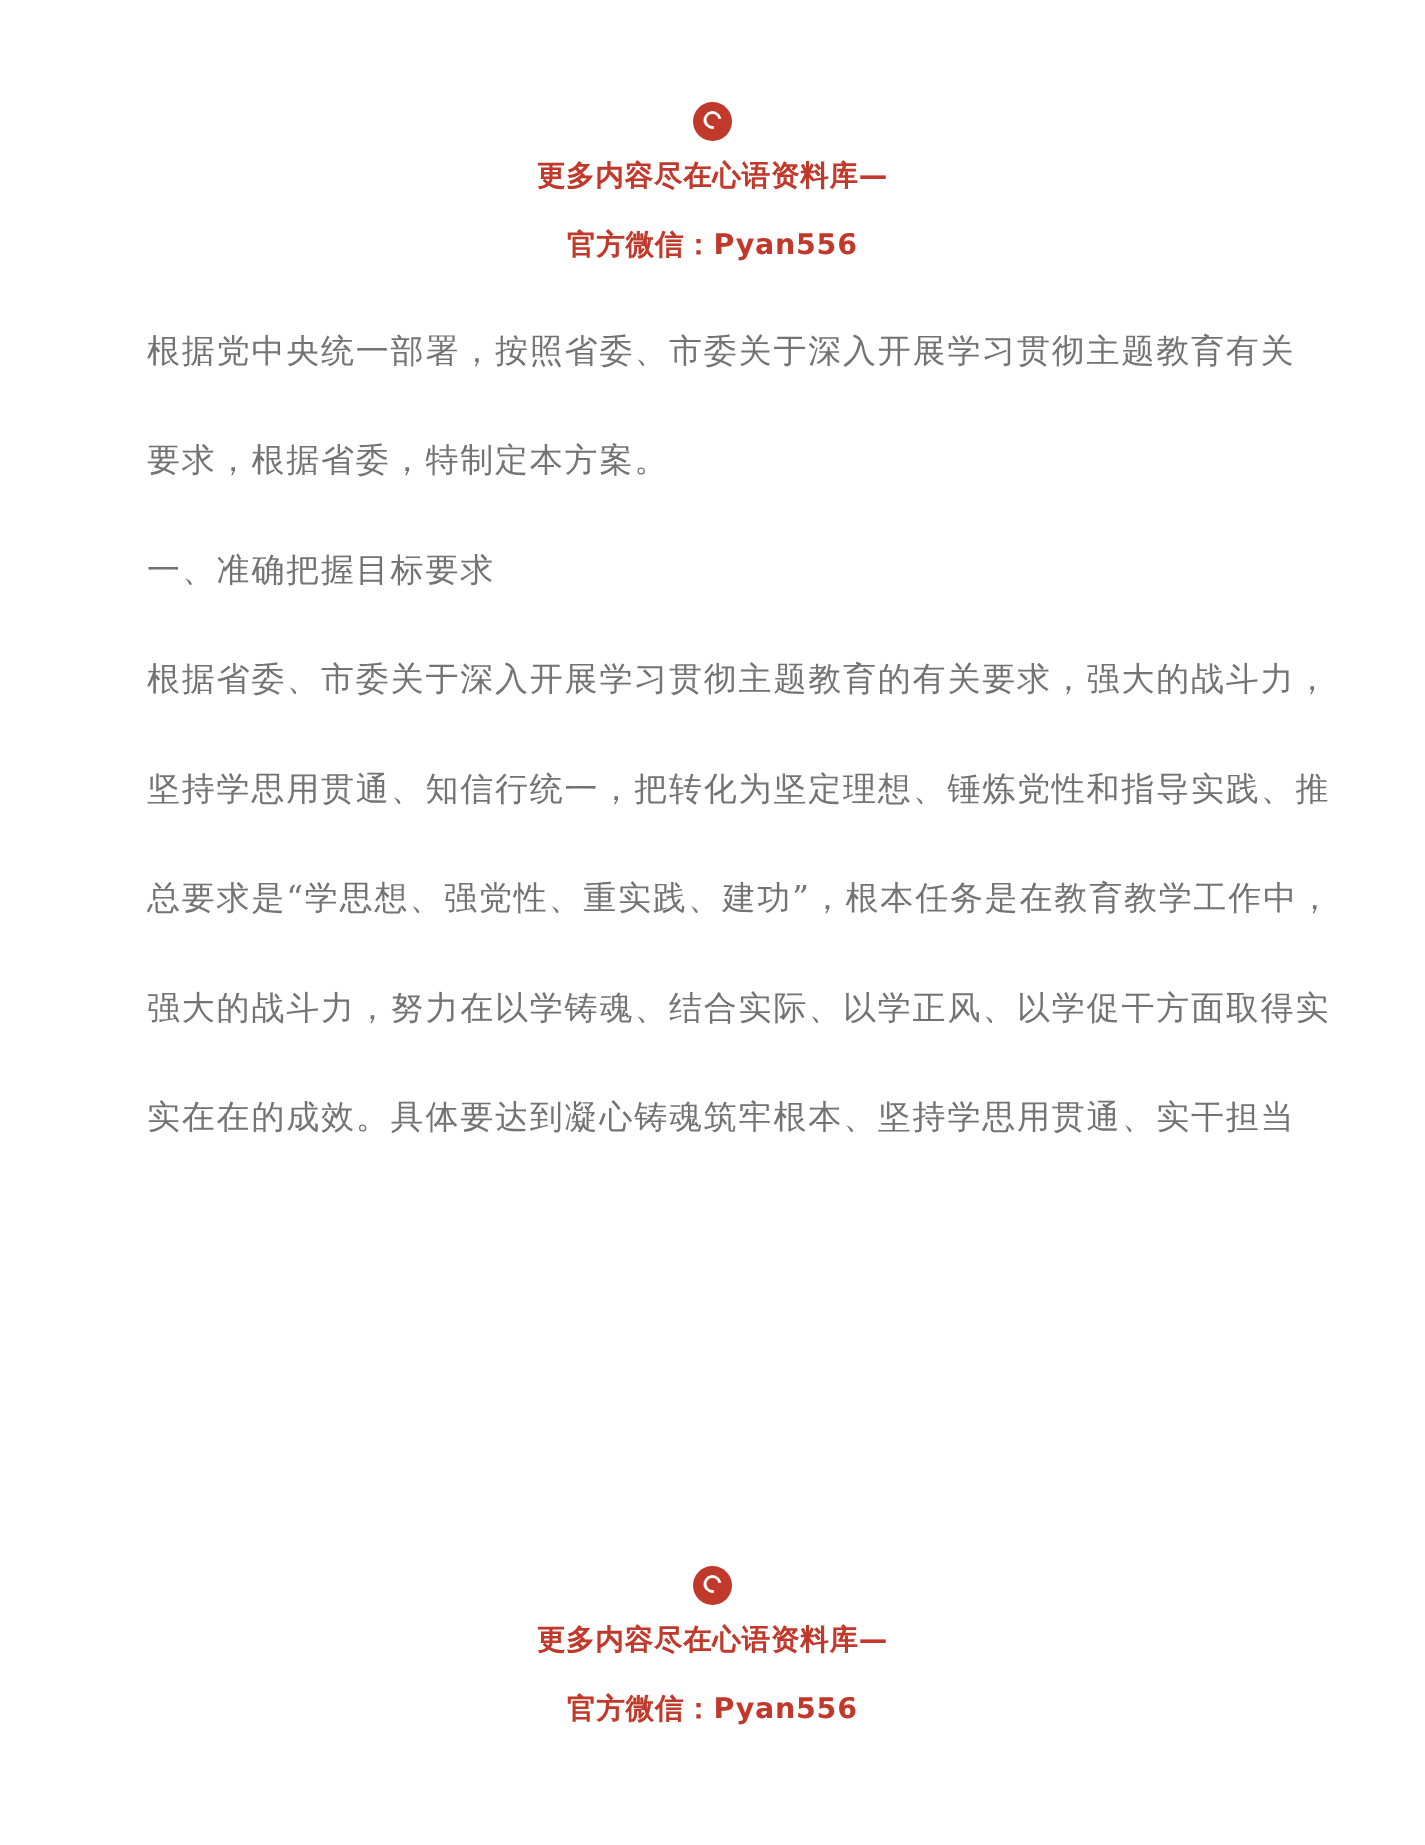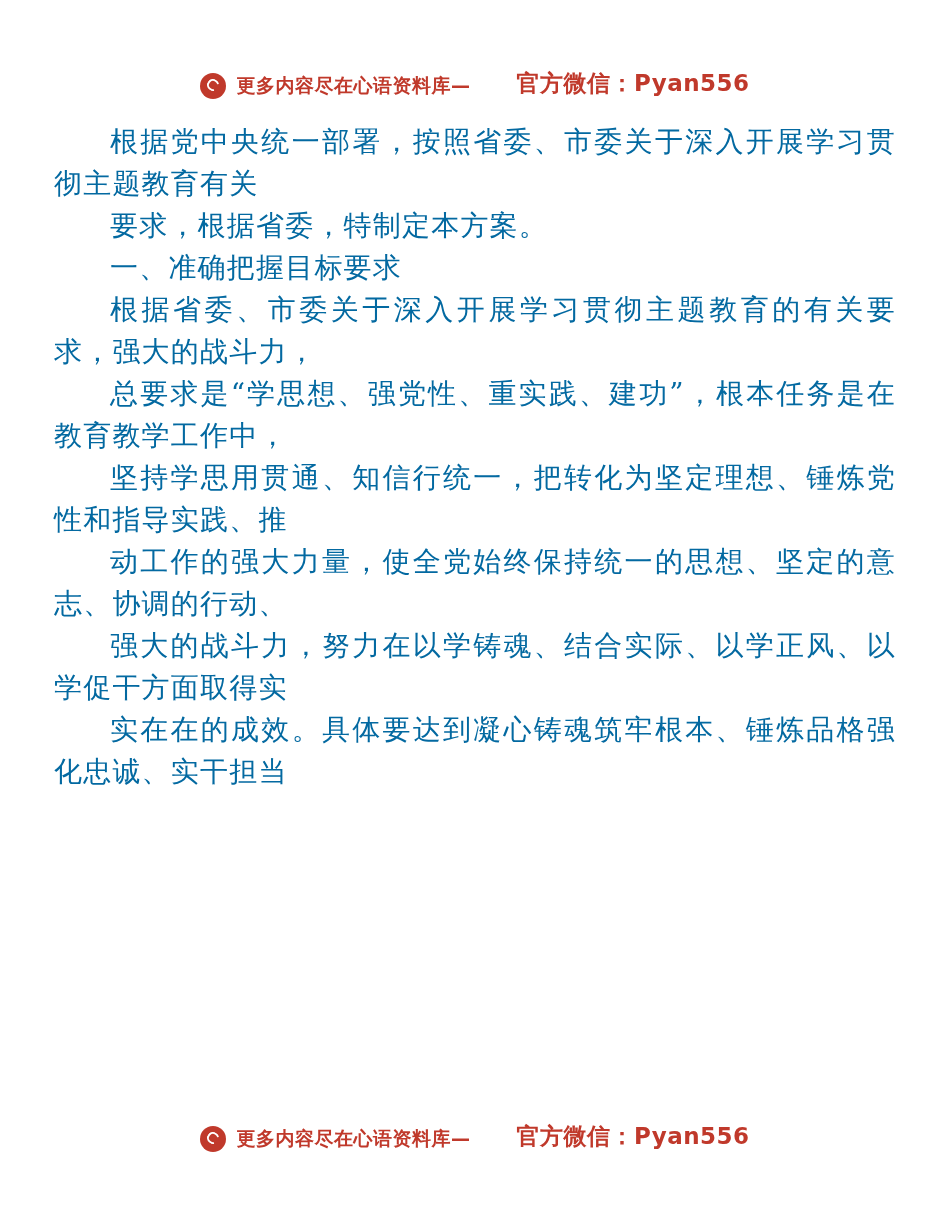--- a/index.html
+++ b/index.html
@@ -19,25 +19,26 @@
     width: 950px;
     height: 1230px;
     box-sizing: border-box;
     position: relative;
     display: flex;
     flex-direction: column;
   }
   
   .watermark {
     display: flex;
-    align-items: flex-end;
+    align-items: center;
     justify-content: center;
     gap: 10px;
     width: 100%;
     box-sizing: border-box;
+    flex-direction: column;
   }
   .watermark-top {
     margin-top: 68px;
   }
   .watermark-bottom {
     position: absolute;
     left: 0;
     bottom: 78px;
   }
   .wm-logo {
@@ -65,70 +66,69 @@
   .wm-text {
     font-family: "DejaVu Sans", "Liberation Sans", sans-serif;
     font-size: 19px;
     font-weight: bold;
     color: #c0392b;
     letter-spacing: 0.5px;
     white-space: nowrap;
   }
   .wm-text-2 {
     font-family: "DejaVu Sans", "Liberation Sans", sans-serif;
-    font-size: 23px;
+    font-size: 19px;
     font-weight: bold;
     color: #c0392b;
     letter-spacing: 0.5px;
     white-space: nowrap;
   }
   .wm-sep {
     display: inline-block;
     width: 26px;
   }
   
   .content {
     margin: 0 54px;
     padding-top: 22px;
   }
   .para {
-    font-size: 28px;
-    line-height: 42px;
+    font-size: 22px;
+    line-height: 73px;
     letter-spacing: 1.2px;
     text-align: justify;
     text-justify: inter-ideograph;
     margin: 0;
     text-indent: 2em;
     font-family: "DejaVu Serif", "Liberation Serif", serif;
-    color: #0369a1;
+    color: #737373;
     white-space: pre-wrap;
   }
 </style>
 </head>
 <body>
 
 <div class="page">
 
   <div class="watermark watermark-top">
     <span class="wm-logo"></span>
     <span class="wm-text">更多内容尽在心语资料库—</span>
     <span class="wm-sep"></span>
     <span class="wm-text-2">官方微信：Pyan556</span>
   </div>
 
   <div class="content">
     <p class="para">根据党中央统一部署，按照省委、市委关于深入开展学习贯彻主题教育有关</p>
     <p class="para">要求，根据省委，特制定本方案。</p>
     <p class="para">一、准确把握目标要求</p>
     <p class="para">根据省委、市委关于深入开展学习贯彻主题教育的有关要求，强大的战斗力，</p>
+    <p class="para">坚持学思用贯通、知信行统一，把转化为坚定理想、锤炼党性和指导实践、推</p>
     <p class="para">总要求是“学思想、强党性、重实践、建功”，根本任务是在教育教学工作中，</p>
-    <p class="para">坚持学思用贯通、知信行统一，把转化为坚定理想、锤炼党性和指导实践、推</p>
-    <p class="para">动工作的强大力量，使全党始终保持统一的思想、坚定的意志、协调的行动、</p>
     <p class="para">强大的战斗力，努力在以学铸魂、结合实际、以学正风、以学促干方面取得实</p>
-    <p class="para">实在在的成效。具体要达到凝心铸魂筑牢根本、锤炼品格强化忠诚、实干担当</p>
+    <p class="para">实在在的成效。具体要达到凝心铸魂筑牢根本、坚持学思用贯通、实干担当</p>
   </div>
 
   <div class="watermark watermark-bottom">
     <span class="wm-logo"></span>
     <span class="wm-text">更多内容尽在心语资料库—</span>
     <span class="wm-sep"></span>
     <span class="wm-text-2">官方微信：Pyan556</span>
   </div>
 
 </div>

